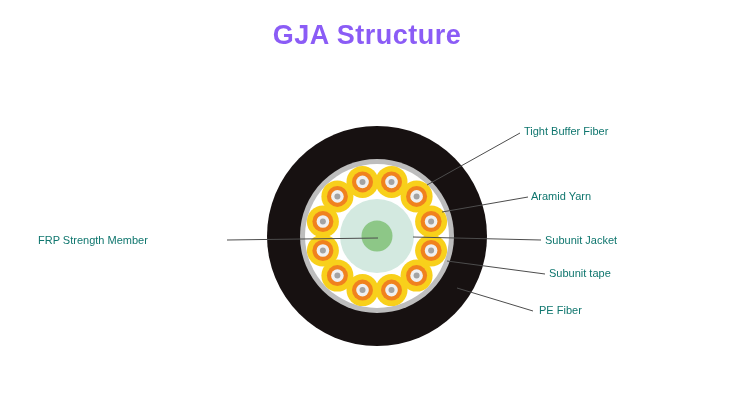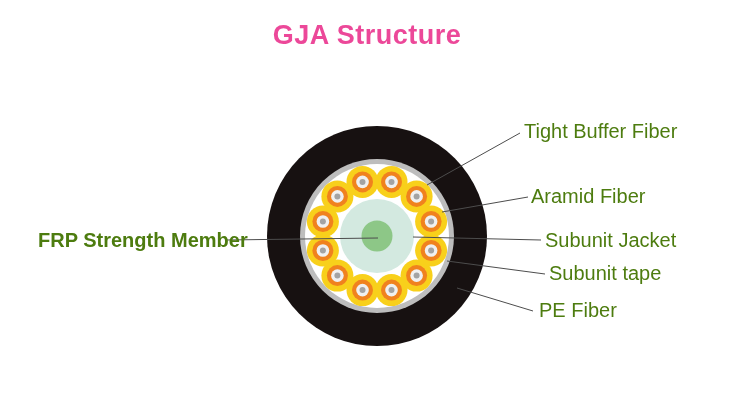--- a/index.html
+++ b/index.html
@@ -23,38 +23,38 @@
   }
   .diagram-svg {
     position: absolute;
     top: 0;
     left: 0;
     width: 734px;
     height: 401px;
   }
   .callout {
     position: absolute;
-    font-size: 20px;
-    color: #4d7c0f;
+    font-size: 11px;
+    color: #0f766e;
     white-space: nowrap;
     line-height: 16px;
   }
-  .lbl-frp       { left: 38px;  top: 232px; font-weight: bold; }
+  .lbl-frp       { left: 38px;  top: 232px; }
   .lbl-tight     { left: 524px; top: 123px; }
   .lbl-aramid    { left: 531px; top: 188px; }
   .lbl-subunit   { left: 545px; top: 232px; }
   .lbl-aluminum  { left: 549px; top: 265px; }
   .lbl-pe        { left: 539px; top: 302px; }
 </style>
 </head>
 <body>
 
 <div class="page">
 
-  <div class="title" style="color:#ec4899;">GJA Structure</div>
+  <div class="title" style="color:#8b5cf6;">GJA Structure</div>
 
   <svg class="diagram-svg" viewBox="0 0 734 401">
     <defs>
       <g id="fiber">
         <circle r="16" fill="#f8d01b"></circle>
         <circle r="10.5" fill="#f0821e"></circle>
         <circle r="6.3" fill="#f0f0f0"></circle>
         <circle r="3" fill="#a3a3a3"></circle>
       </g>
     </defs>
@@ -82,18 +82,18 @@
     <line x1="227" y1="240" x2="378" y2="238" stroke-width="1" stroke="#4d4d4d"></line>
     <line x1="427" y1="185" x2="520" y2="133" stroke-width="1" stroke="#4d4d4d"></line>
     <line x1="442" y1="212" x2="528" y2="197" stroke-width="1" stroke="#4d4d4d"></line>
     <line x1="413" y1="237" x2="541" y2="240" stroke-width="1" stroke="#4d4d4d"></line>
     <line x1="447" y1="261" x2="545" y2="274" stroke-width="1" stroke="#4d4d4d"></line>
     <line x1="457" y1="288" x2="533" y2="311" stroke-width="1" stroke="#4d4d4d"></line>
   </svg>
 
   <div class="callout lbl-frp">FRP Strength Member</div>
   <div class="callout lbl-tight">Tight Buffer Fiber</div>
-  <div class="callout lbl-aramid">Aramid Fiber</div>
+  <div class="callout lbl-aramid">Aramid Yarn</div>
   <div class="callout lbl-subunit">Subunit Jacket</div>
   <div class="callout lbl-aluminum">Subunit tape</div>
   <div class="callout lbl-pe">PE Fiber</div>
 
 </div>
 
 </body></html>

